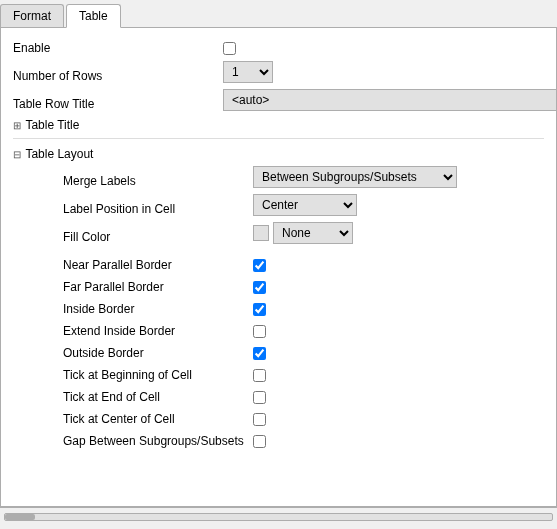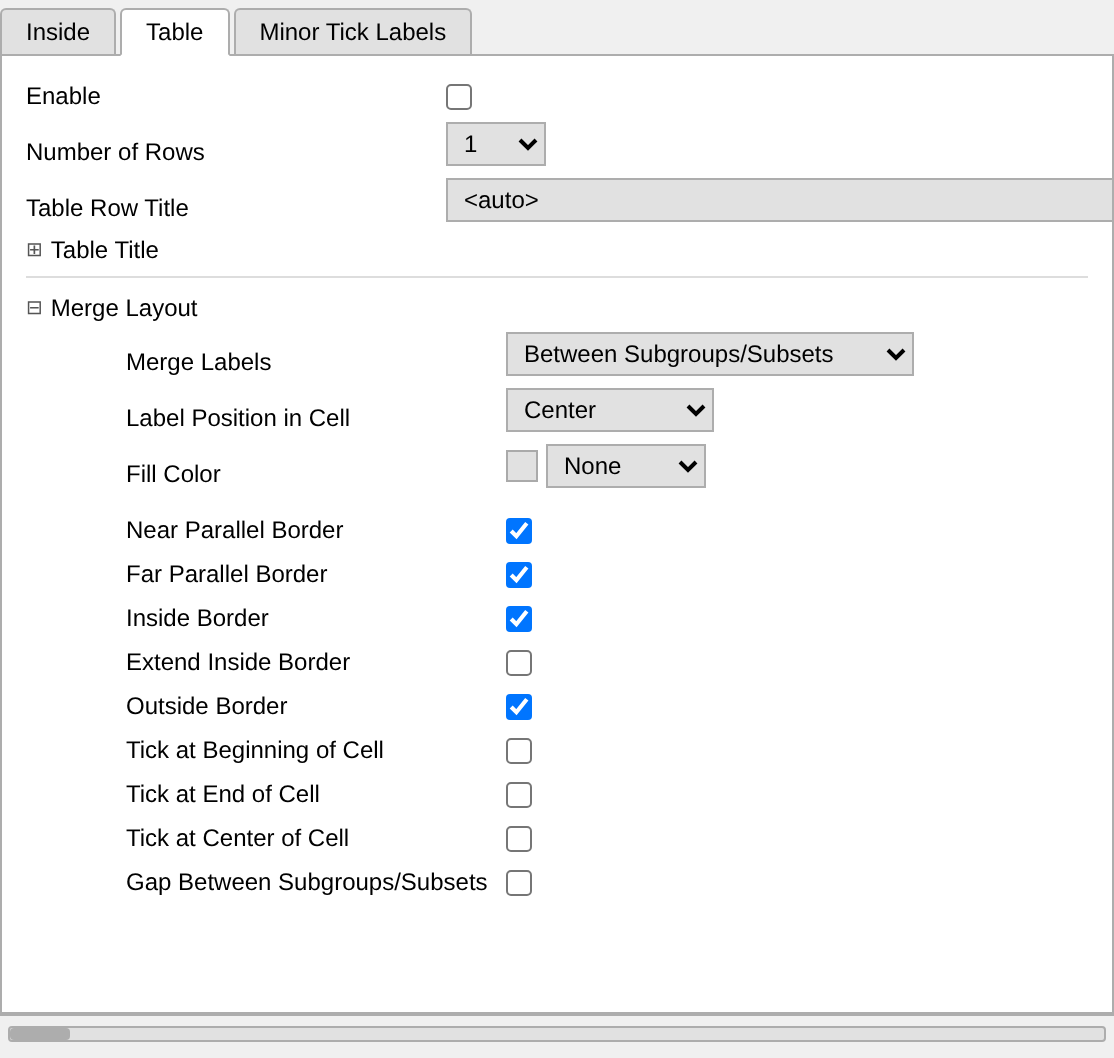--- a/index.html
+++ b/index.html
@@ -138,23 +138,22 @@
       border-radius: 2px;
     }
     .indented {
       padding-left: 30px;
     }
   </style>
 </head>
 <body>
 
 <div class="tab-bar">
-  <div class="tab">Inside</div>
+  <div class="tab">Format</div>
   <div class="tab active">Table</div>
-  <div class="tab">Minor Tick Labels</div>
 </div>
 
 <div class="content">
 
   <div class="row">
     <div class="label">Enable</div>
     <div class="control">
       <input type="checkbox" style="">
     </div>
   </div>
@@ -180,21 +179,21 @@
 
   <div class="section-header">
     <span class="expand-icon">⊞</span>
     <span>Table Title</span>
   </div>
 
   <div class="divider"></div>
 
   <div class="section-header">
     <span class="expand-icon">⊟</span>
-    <span>Merge Layout</span>
+    <span>Table Layout</span>
   </div>
 
   <div class="row indented">
     <div class="label-indent">Merge Labels</div>
     <div class="control">
       <select class="select-wide">
         <option>Between Subgroups/Subsets</option>
       </select>
     </div>
   </div>

